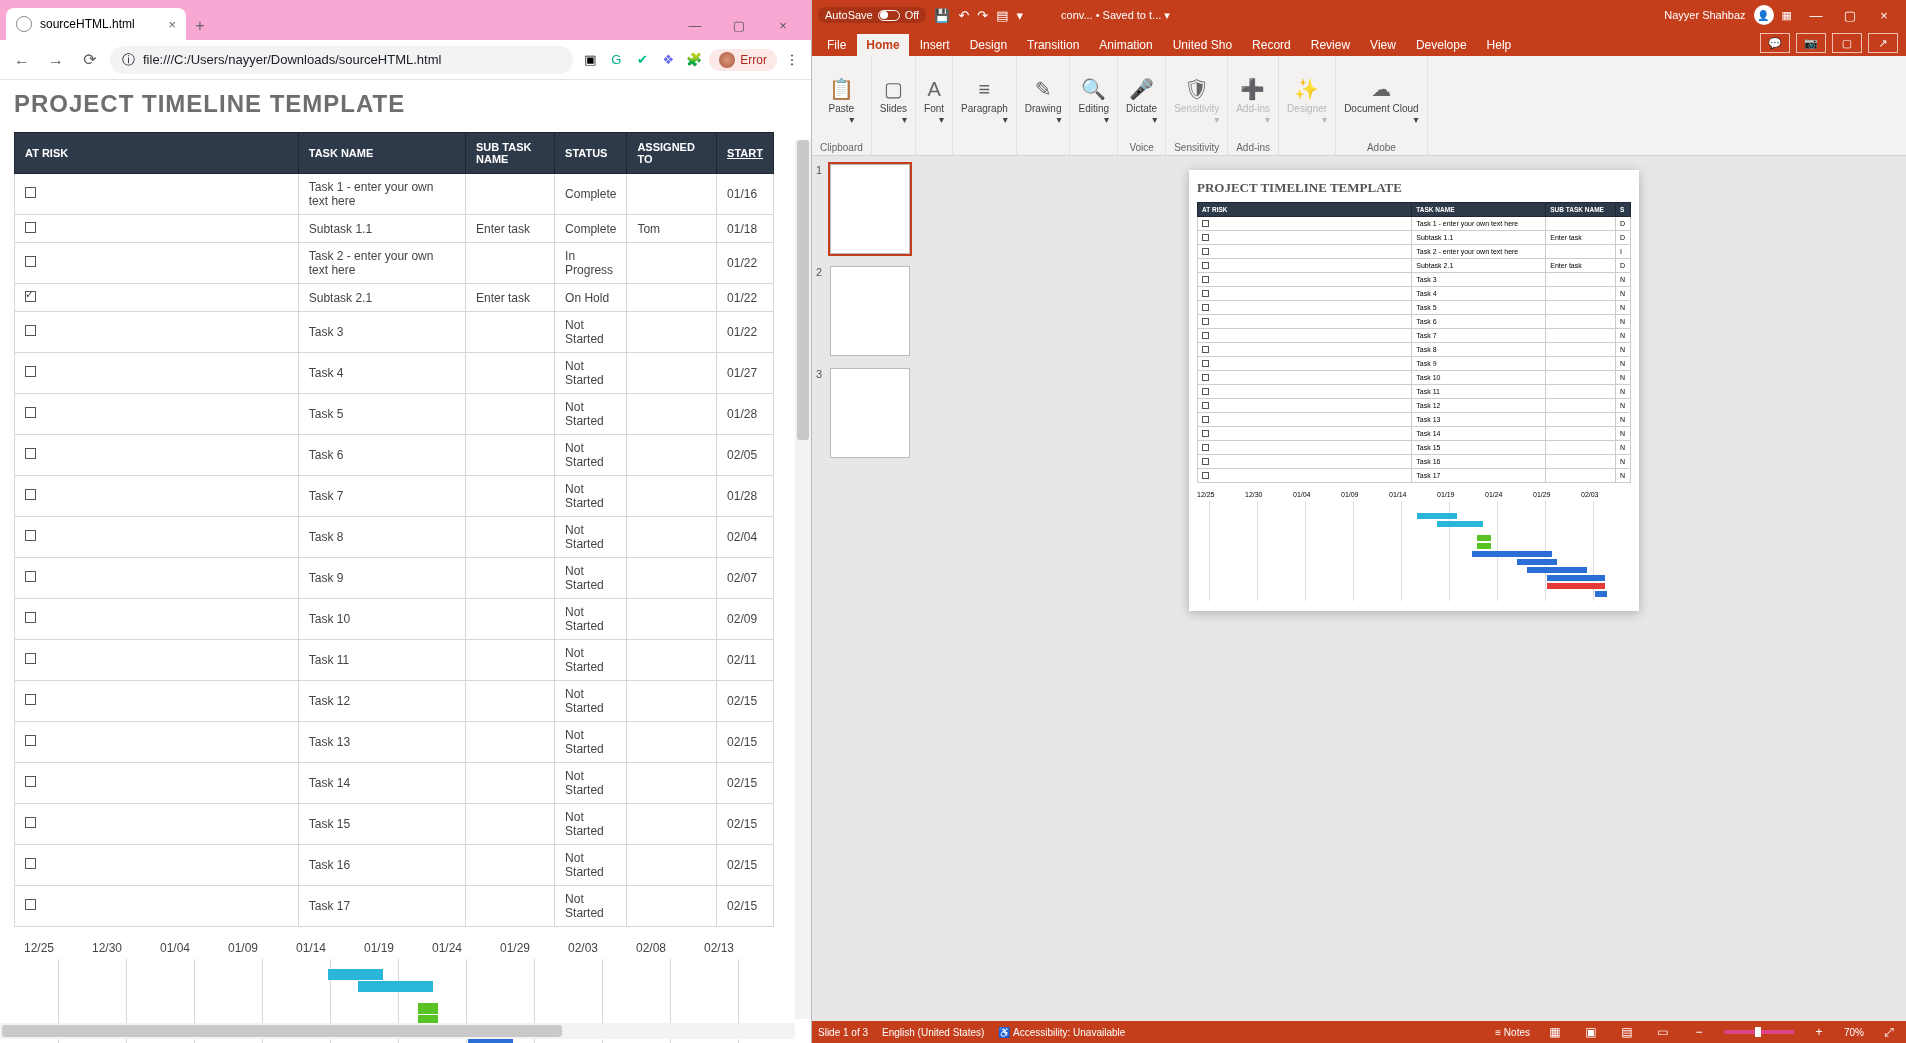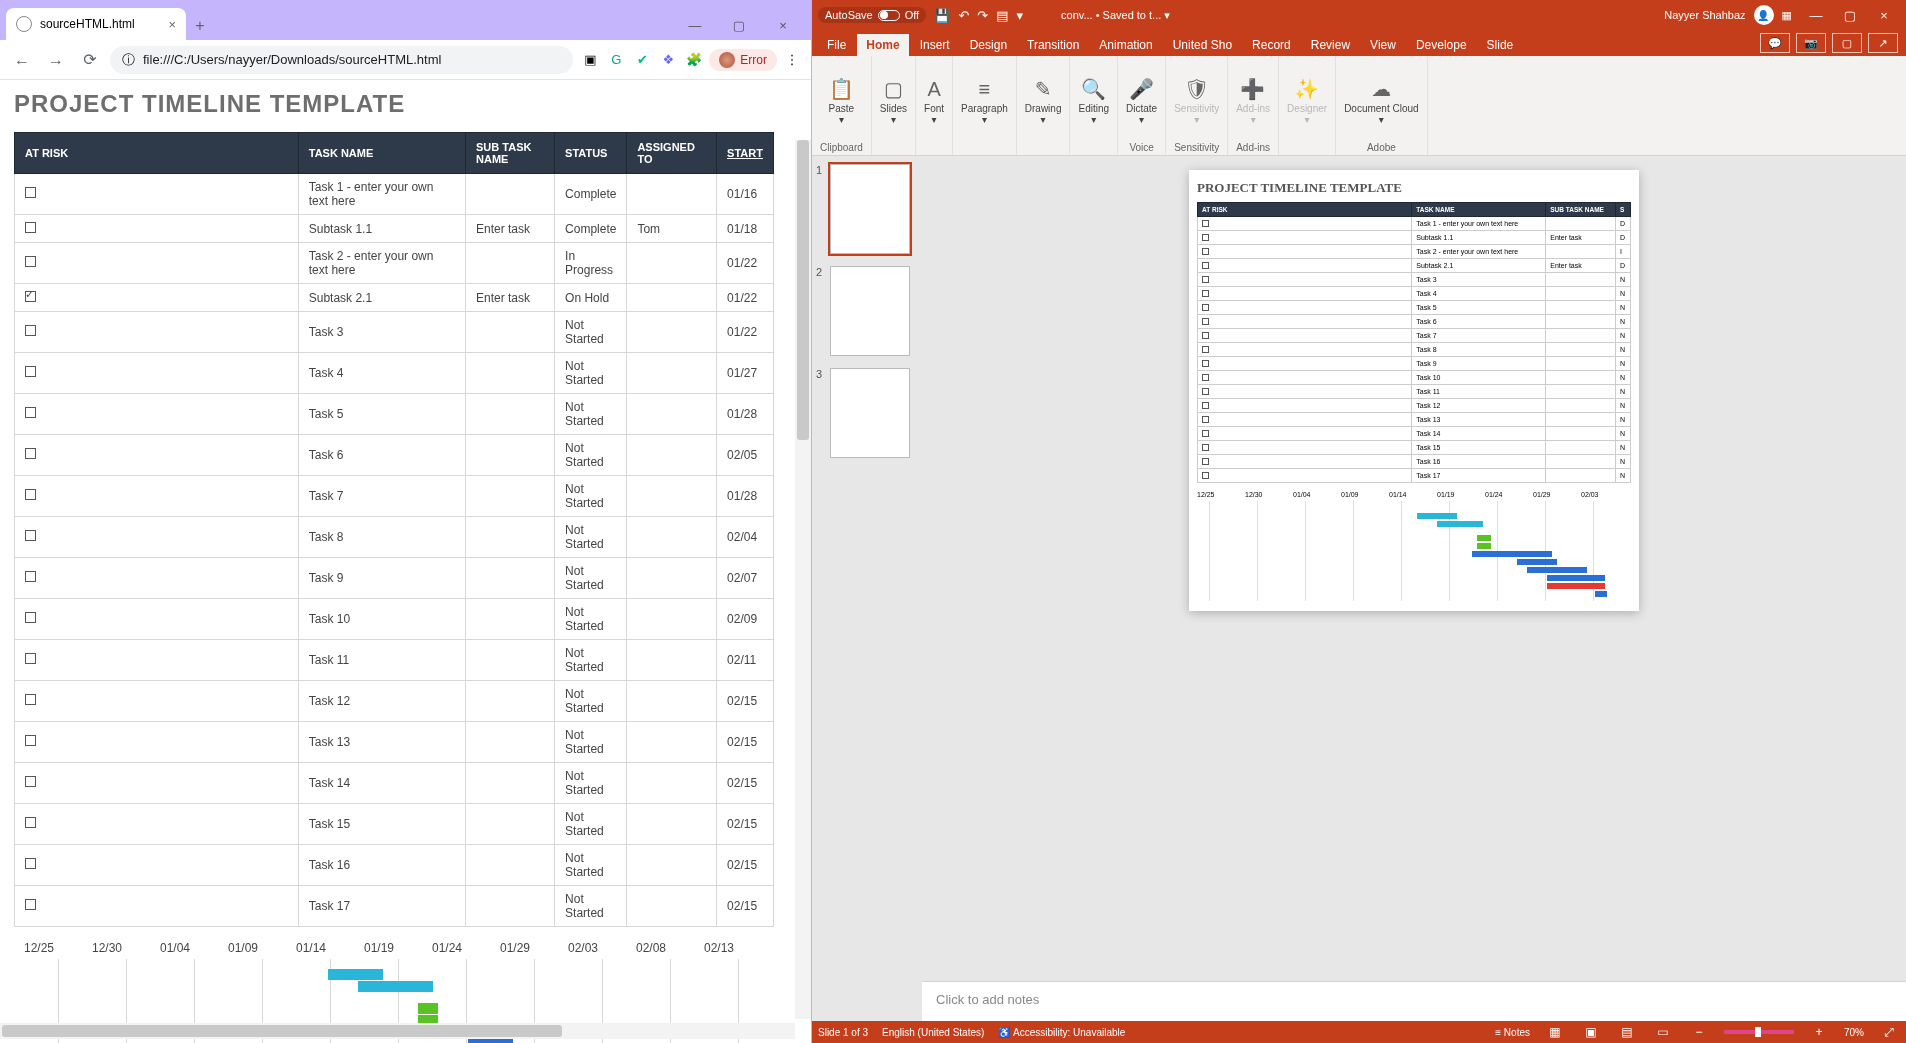--- a/index.html
+++ b/index.html
@@ -1,21 +1,21 @@
 <!DOCTYPE html>
 <html><head>
 <meta charset="utf-8">
 <style>
 * { margin: 0; padding: 0; box-sizing: border-box; }
 body { font-family: "Segoe UI", Arial, sans-serif; font-size: 12px; background: #fff; overflow: hidden; }
 .screen { width: 1906px; height: 1043px; display: flex; }
 
 
 .chrome { width: 812px; height: 100%; background: #fff; border-right: 1px solid #bbb; display: flex; flex-direction: column; }
-.chrome-tabs { height: 40px; background: #c4b5fd; display: flex; align-items: flex-end; padding: 0 6px; }
+.chrome-tabs { height: 40px; background: #f9a8d4; display: flex; align-items: flex-end; padding: 0 6px; }
 .chrome-sys { margin-left: auto; display: flex; }
 .chrome-sys span { width: 44px; height: 30px; display: flex; align-items: center; justify-content: center; font-size: 13px; color: #555; }
 .tab { height: 32px; background: #fff; border-radius: 8px 8px 0 0; display: flex; align-items: center; padding: 0 10px; gap: 8px; min-width: 180px; }
 .tab .favicon { width: 16px; height: 16px; border: 1px solid #888; border-radius: 50%; }
 .tab .close { margin-left: auto; font-size: 13px; color: #666; }
 .newtab { width: 28px; height: 28px; display: flex; align-items: center; justify-content: center; font-size: 16px; color: #666; }
 .chrome-addr { height: 40px; background: #fff; border-bottom: 1px solid #e3e3e3; display: flex; align-items: center; padding: 0 8px; gap: 6px; }
 .nav-btn { width: 28px; height: 28px; display: flex; align-items: center; justify-content: center; color: #5f6368; font-size: 16px; }
 .addr-bar { flex: 1; height: 28px; background: #f1f3f4; border-radius: 14px; display: flex; align-items: center; padding: 0 12px; gap: 8px; color: #202124; font-size: 13px; }
 .ext-row { display: flex; align-items: center; gap: 4px; }
@@ -67,21 +67,21 @@
 .ppt-tabs { height: 26px; background: #c43e1c; color: #fff; display: flex; align-items: flex-end; font-size: 12px; gap: 2px; padding: 0 6px; }
 .ppt-tabs .rt { padding: 4px 9px; }
 .ppt-tabs .rt.active { background: #f3f2f1; color: #c43e1c; font-weight: 600; }
 .ppt-tabs .spacer { flex: 1; }
 .ppt-tabs .ricon { width: 30px; height: 20px; border: 1px solid #f0c0b0; margin: 0 2px 3px; display: flex; align-items: center; justify-content: center; font-size: 11px; }
 
 .ribbon { height: 100px; background: #f3f2f1; border-bottom: 1px solid #d4d4d4; display: flex; font-size: 10px; color: #444; }
 .rgroup { border-right: 1px solid #e1e1e1; padding: 4px 8px 2px; display: flex; flex-direction: column; align-items: center; justify-content: space-between; }
 .rgroup .top { flex: 1; display: flex; flex-direction: column; align-items: center; justify-content: center; gap: 2px; }
 .rgroup .icn { font-size: 20px; color: #666; }
-.rgroup .lbl { text-align: center; }
+.rgroup .lbl { text-align: right; }
 .rgroup .grpname { font-size: 10px; color: #666; }
 .disabled { color: #b8b8b8; }
 
 .ppt-main { flex: 1; display: flex; overflow: hidden; }
 .thumbs { width: 110px; background: #e7e7e7; padding: 8px 4px; }
 .thumb-item { display: flex; gap: 4px; margin-bottom: 12px; }
 .thumb-item .num { font-size: 11px; color: #555; width: 10px; }
 .thumb-item .th { width: 80px; height: 90px; background: #fff; border: 1px solid #bbb; }
 .thumb-item.sel .th { outline: 2px solid #c43e1c; }
 .canvas-wrap { flex: 1; position: relative; background: #e7e7e7; display: flex; flex-direction: column; }
@@ -391,21 +391,21 @@
         <div class="rt active">Home</div>
         <div class="rt">Insert</div>
         <div class="rt">Design</div>
         <div class="rt">Transition</div>
         <div class="rt">Animation</div>
         <div class="rt">United Sho</div>
         <div class="rt">Record</div>
         <div class="rt">Review</div>
         <div class="rt">View</div>
         <div class="rt">Develope</div>
-        <div class="rt">Slide</div>
+        <div class="rt">Help</div>
         <div class="spacer"></div>
         <div class="ricon">💬</div>
         <div class="ricon">📷</div>
         <div class="ricon">▢</div>
         <div class="ricon">↗</div>
       </div>
     <div class="ribbon" id="ribbon">
         <div class="rgroup">
           <div class="top">
             <div class="icn">📋</div>
@@ -656,21 +656,20 @@
                 <div class="sbar c-green" style="left: 280px; top: 42px; width: 14px;"></div>
                 <div class="sbar c-blue" style="left: 275px; top: 50px; width: 80px;"></div>
                 <div class="sbar c-blue" style="left: 320px; top: 58px; width: 40px;"></div>
                 <div class="sbar c-blue" style="left: 330px; top: 66px; width: 60px;"></div>
                 <div class="sbar c-blue" style="left: 350px; top: 74px; width: 58px;"></div>
                 <div class="sbar c-red" style="left: 350px; top: 82px; width: 58px;"></div>
                 <div class="sbar c-blue" style="left: 398px; top: 90px; width: 12px;"></div>
               </div>
           </div>
         </div>
-        <div class="notes"><span>Click to add notes</span></div>
       </div>
     </div>
     <div class="statusbar">
       <span>Slide 1 of 3</span>
       <span>English (United States)</span>
       <span>♿ <span>Accessibility: Unavailable</span></span>
       <span class="spacer"></span>
       <span>≡ <span>Notes</span></span>
       <span class="vbtn">▦</span>
       <span class="vbtn">▣</span>

